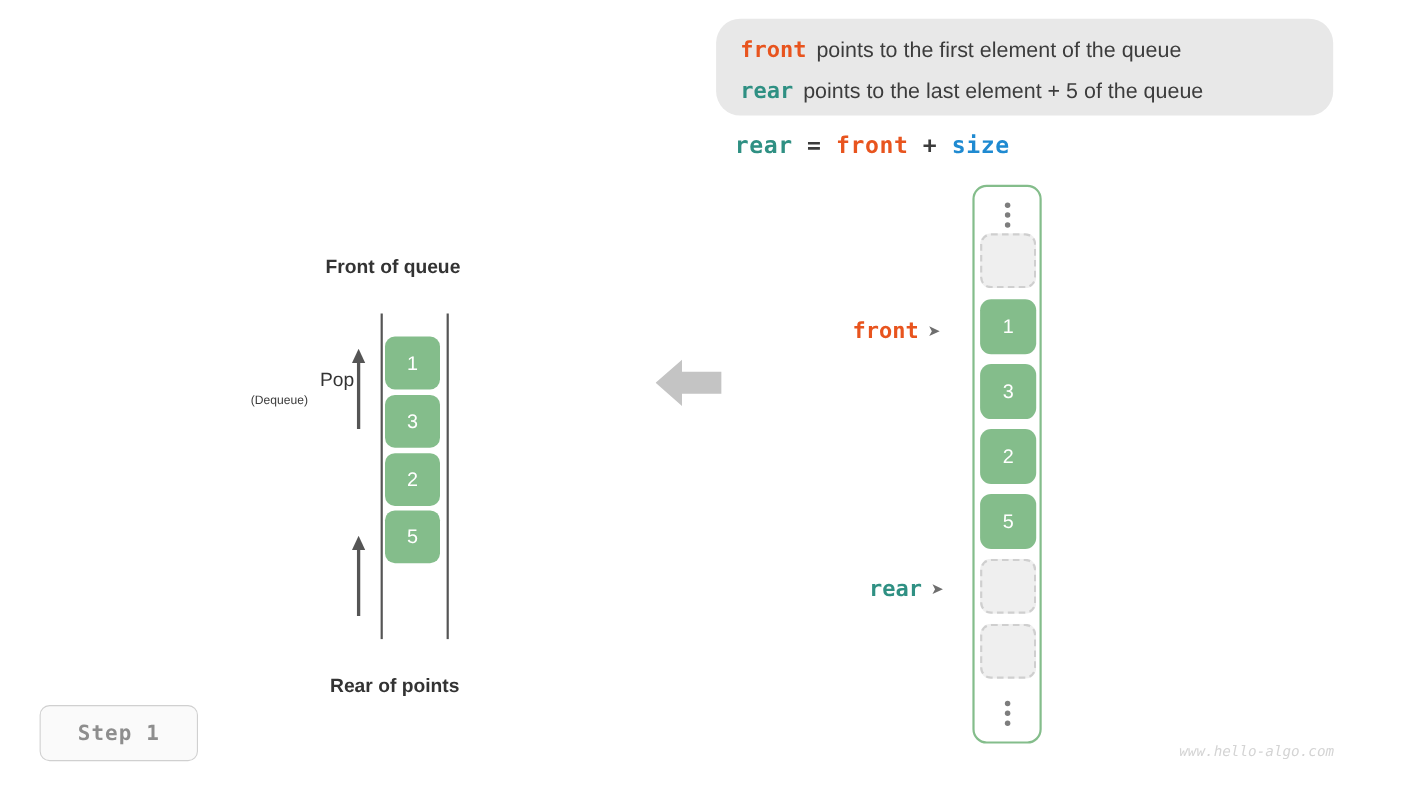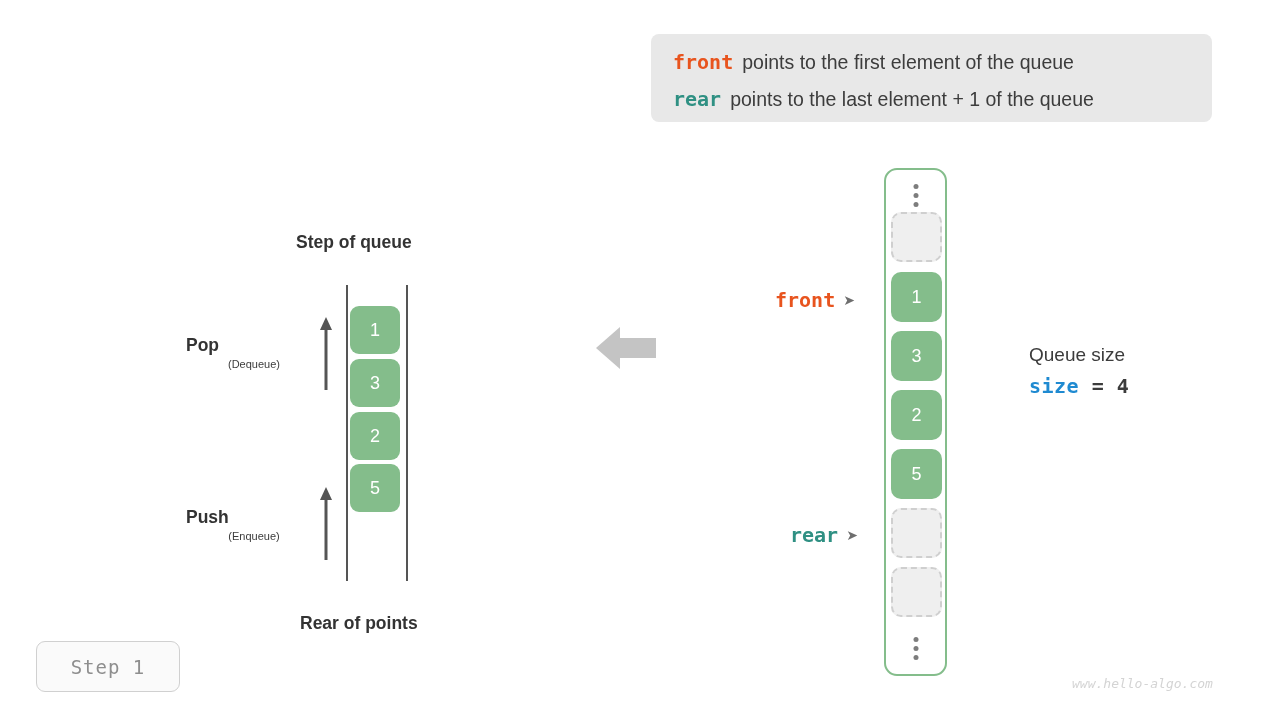--- a/index.html
+++ b/index.html
@@ -21,24 +21,23 @@
   }
 
   
   #info-banner {
     position: absolute;
     left: 651px;
     top: 17px;
     width: 561px;
     height: 88px;
     background: #e8e8e8;
-    border-radius: 8px;
+    border-radius: 22px;
     box-sizing: border-box;
     padding: 10px 22px 0 22px;
-    margin-top: 17px;
   }
   .banner-line {
     height: 37px;
     line-height: 37px;
     white-space: nowrap;
     font-size: 19.5px;
     color: #3c3c3c;
   }
   .mono {
     font-family: "DejaVu Sans Mono", "Liberation Mono", monospace;
@@ -101,23 +100,23 @@
     font-size: 18px;
     display: flex;
     align-items: center;
     justify-content: center;
     box-sizing: border-box;
   }
 
   .op-group { position: absolute; }
   .op-name {
     font-size: 17.5px;
-    font-weight: bold;
+    font-weight: normal;
     color: #333333;
-    text-align: left;
+    text-align: right;
     white-space: nowrap;
   }
   .op-sub {
     font-size: 11px;
     color: #3c3c3c;
     text-align: center;
     white-space: nowrap;
     margin-top: 2px;
   }
   #pop-group  { left: 186px; top: 335px; width: 136px; }
@@ -238,21 +237,21 @@
     top: 641px;
     width: 144px;
     height: 51px;
     border: 1.6px solid #d0d0d0;
     border-radius: 9px;
     background: #fafafa;
     display: flex;
     align-items: center;
     justify-content: center;
     font-family: "DejaVu Sans Mono", "Liberation Mono", monospace;
-    font-weight: normal;
+    font-weight: bold;
     font-size: 19px;
     color: #8e8e8e;
     letter-spacing: 1px;
     box-sizing: border-box;
   }
 
   
   #watermark {
     position: absolute;
     left: 1072px;
@@ -267,48 +266,51 @@
 </head>
 <body>
 
 <div class="canvas">
 
   <div id="info-banner">
     <div class="banner-line">
       <span class="mono kw-front">front</span><span class="desc">points to the first element of the queue</span>
     </div>
     <div class="banner-line">
-      <span class="mono kw-rear">rear</span><span class="desc">points to the last element + 1 of the queue</span>
+      <span class="mono kw-rear">rear</span><span class="desc">points to the last element + 5 of the queue</span>
     </div>
   </div>
 
-
-  <div id="front-of-queue-label">Step of queue</div>
+  <div id="formula" class="mono">
+    <span class="kw-rear">rear</span>
+    <span class="op">=</span>
+    <span class="kw-front">front</span>
+    <span class="op">+</span>
+    <span class="kw-size">size</span>
+  </div>
+
+  <div id="front-of-queue-label">Front of queue</div>
 
   <div class="rail" id="rail-left"></div>
   <div class="rail" id="rail-right"></div>
 
   <div class="qcell" style="top:306px">1</div>
   <div class="qcell" style="top:359px">3</div>
   <div class="qcell" style="top:412px">2</div>
   <div class="qcell" style="top:464px">5</div>
 
   <div class="op-group" id="pop-group">
     <div class="op-name">Pop</div>
     <div class="op-sub">(Dequeue)</div>
   </div>
   <svg class="up-arrow" id="pop-arrow" style="top:316px;height:74px" viewBox="0 0 16 74">
     <line x1="8" y1="74" x2="8" y2="12" stroke="#555555" stroke-width="3"></line>
     <polygon points="8,1 2,14 14,14" fill="#555555"></polygon>
   </svg>
 
-  <div class="op-group" id="push-group">
-    <div class="op-name">Push</div>
-    <div class="op-sub">(Enqueue)</div>
-  </div>
   <svg class="up-arrow" id="push-arrow" style="top:486px;height:74px" viewBox="0 0 16 74">
     <line x1="8" y1="74" x2="8" y2="12" stroke="#555555" stroke-width="3"></line>
     <polygon points="8,1 2,14 14,14" fill="#555555"></polygon>
   </svg>
 
   <div id="rear-of-queue-label">Rear of points</div>
 
   <svg id="impl-arrow" viewBox="0 0 60 46">
     <polygon points="0,23 24,2 24,13 60,13 60,33 24,33 24,44" fill="#c4c4c4"></polygon>
   </svg>
@@ -337,26 +339,18 @@
 
   <div class="ptr" id="ptr-front">
     <span class="mono kw-front">front</span>
     <span class="marker">➤</span>
   </div>
   <div class="ptr" id="ptr-rear">
     <span class="mono kw-rear">rear</span>
     <span class="marker">➤</span>
   </div>
 
-  <div id="size-note">
-    <div class="title">Queue size</div>
-    <div class="expr mono">
-      <span class="kw-size">size</span>
-      <span style="color:#3c3c3c">=</span>
-      <span style="color:#3c3c3c">4</span>
-    </div>
-  </div>
 
   <div id="step-badge">Step 1</div>
 
   <div id="watermark">www.hello-algo.com</div>
 
 </div>
 
 </body></html>

